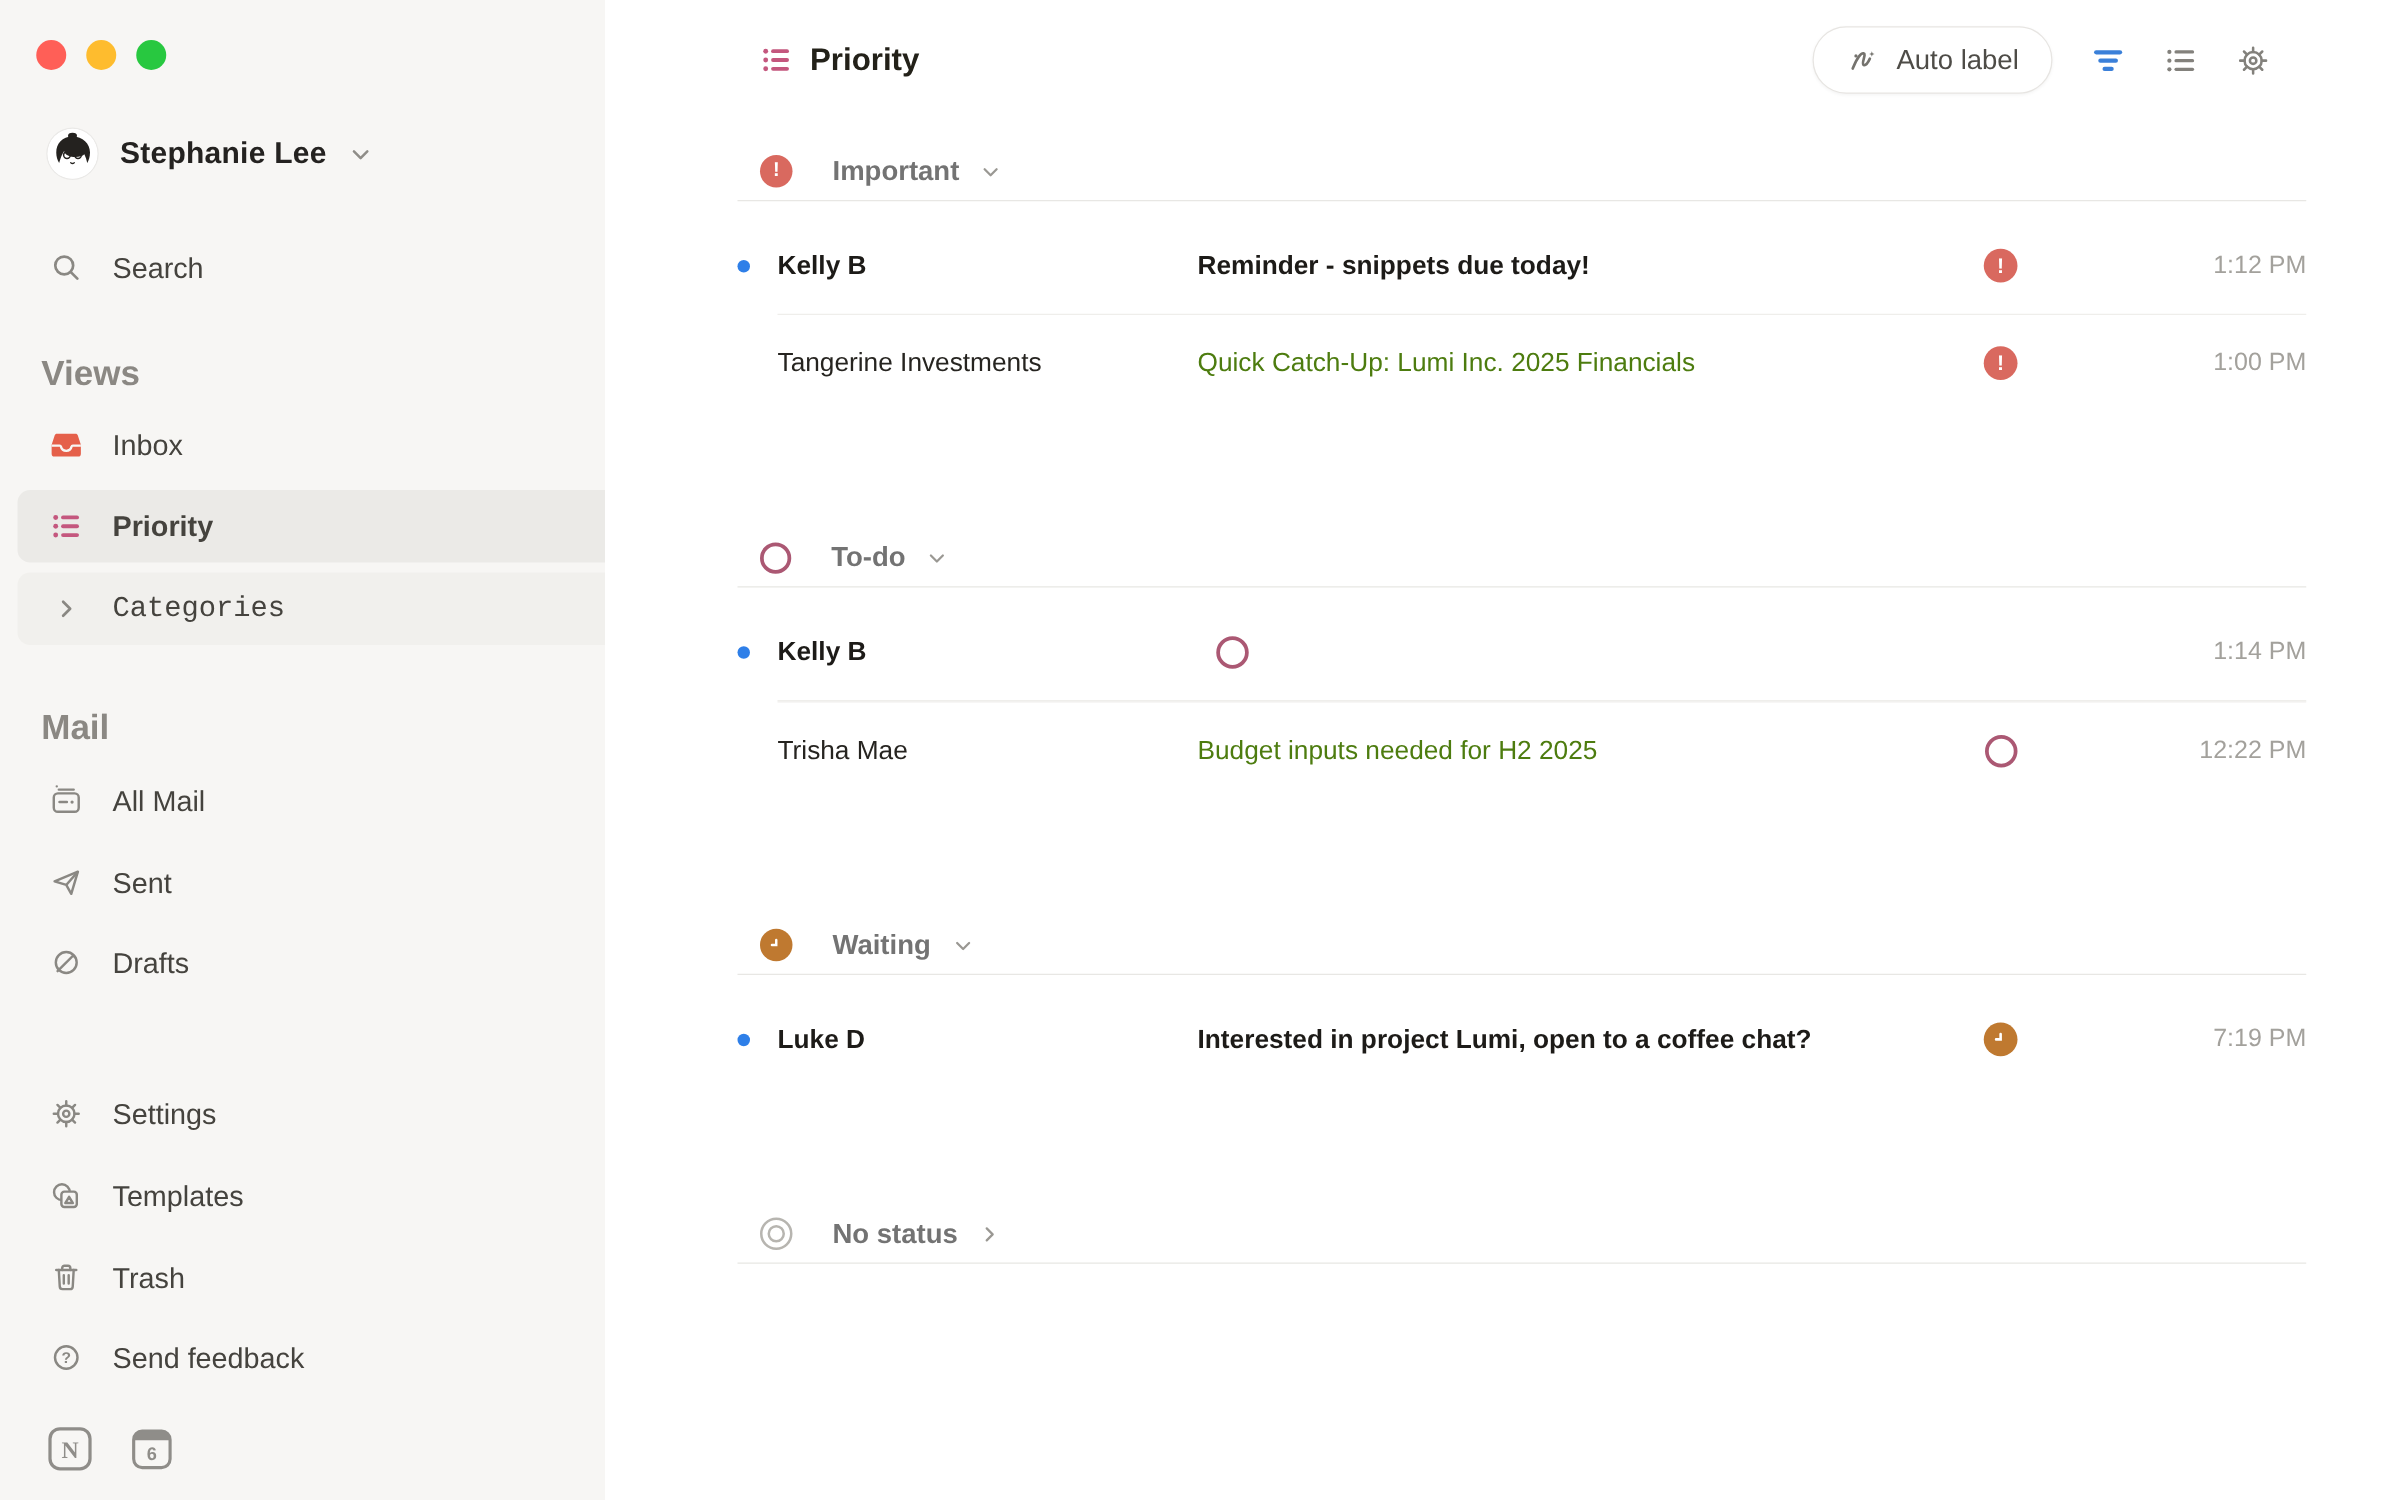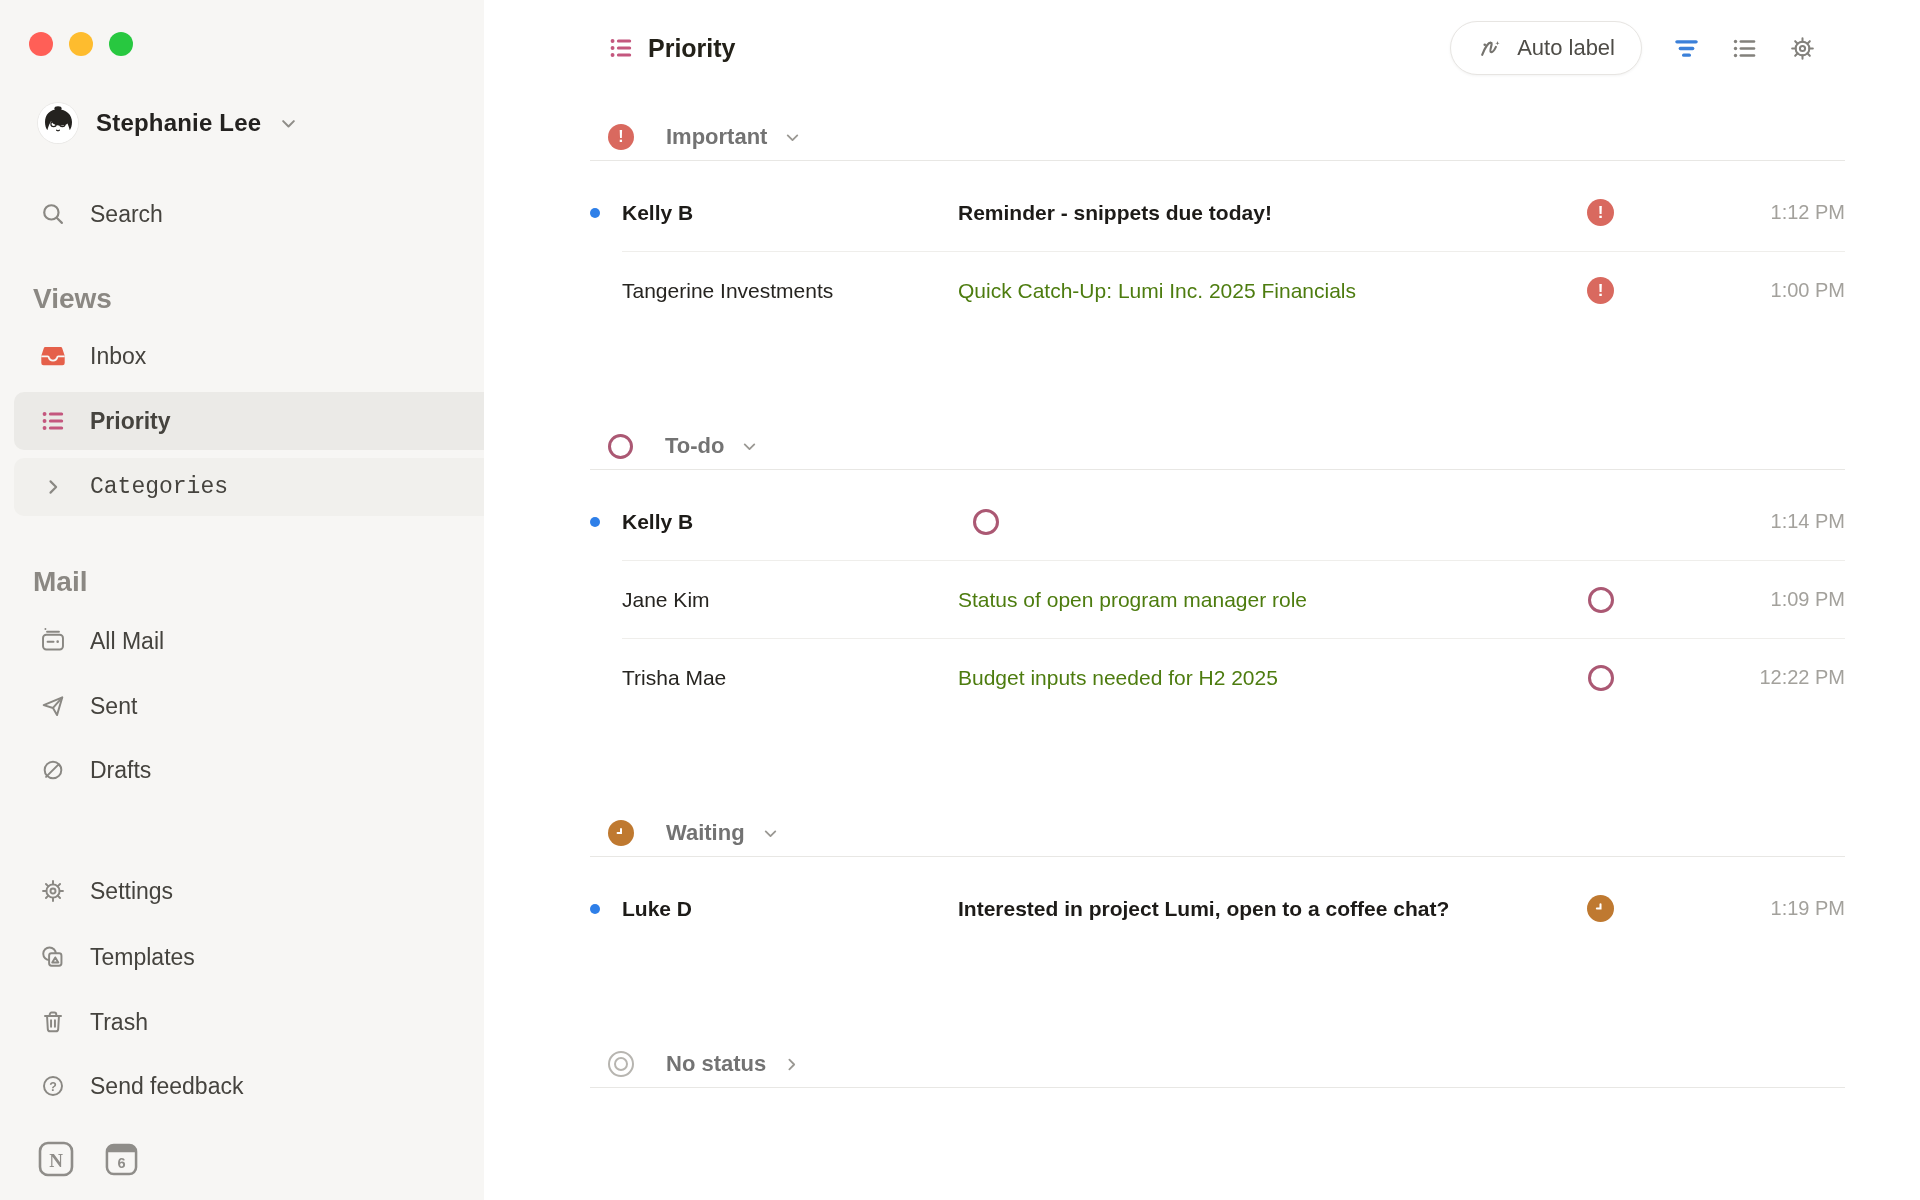--- a/index.html
+++ b/index.html
@@ -389,29 +389,20 @@
           <div class="col-dot">
               <span class="dot"></span>
             </div>
           <div class="col-sender">Kelly B</div>
           <div class="col-badge">
               <span class="stat-todo"></span>
             </div>
           <div class="col-time">1:14 PM</div>
         </div>
         <div class="rdiv"></div>
-        <div class="row">
-          <div class="col-dot"></div>
-          <div class="col-sender">Jane Kim</div>
-          <div class="col-subject">Status of open program manager role</div>
-          <div class="col-badge">
-              <span class="stat-todo"></span>
-            </div>
-          <div class="col-time">1:09 PM</div>
-        </div>
         <div class="rdiv"></div>
         <div class="row">
           <div class="col-dot"></div>
           <div class="col-sender">Trisha Mae</div>
           <div class="col-subject">Budget inputs needed for H2 2025</div>
           <div class="col-badge">
               <span class="stat-todo"></span>
             </div>
           <div class="col-time">12:22 PM</div>
         </div>
@@ -440,21 +431,21 @@
             </div>
           <div class="col-sender">Luke D</div>
           <div class="col-subject">Interested in project Lumi, open to a coffee chat?</div>
           <div class="col-badge">
             <span class="stat-waiting">
               <svg viewBox="0 0 24 24" width="19" height="19" fill="none" stroke="#ffffff" stroke-width="2.6" stroke-linecap="round">
                   <path d="M12 6.6V12H7.4"></path>
                 </svg>
             </span>
           </div>
-          <div class="col-time">1:19 PM</div>
+          <div class="col-time">7:19 PM</div>
         </div>
       </div>
     </div>
 
     <div class="group">
       <div class="ghead">
         <span class="stat-nostatus"></span>
         <span class="glabel">No status</span>
         <span class="gchev">
           <svg viewBox="0 0 16 16" width="17" height="17">

